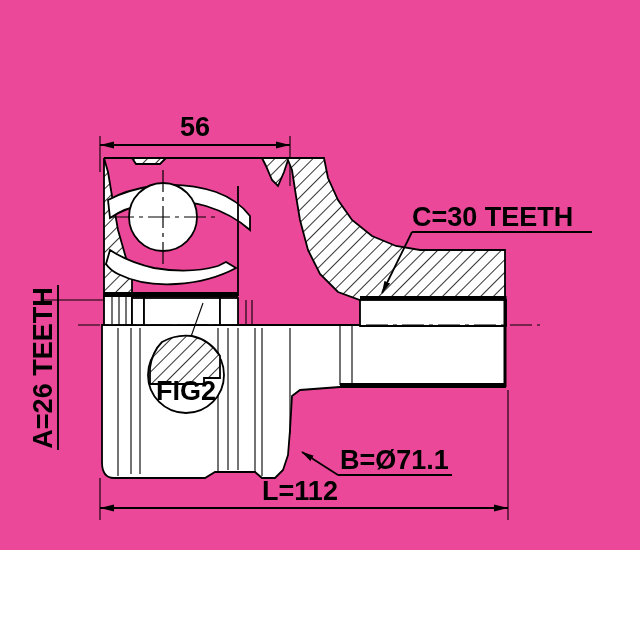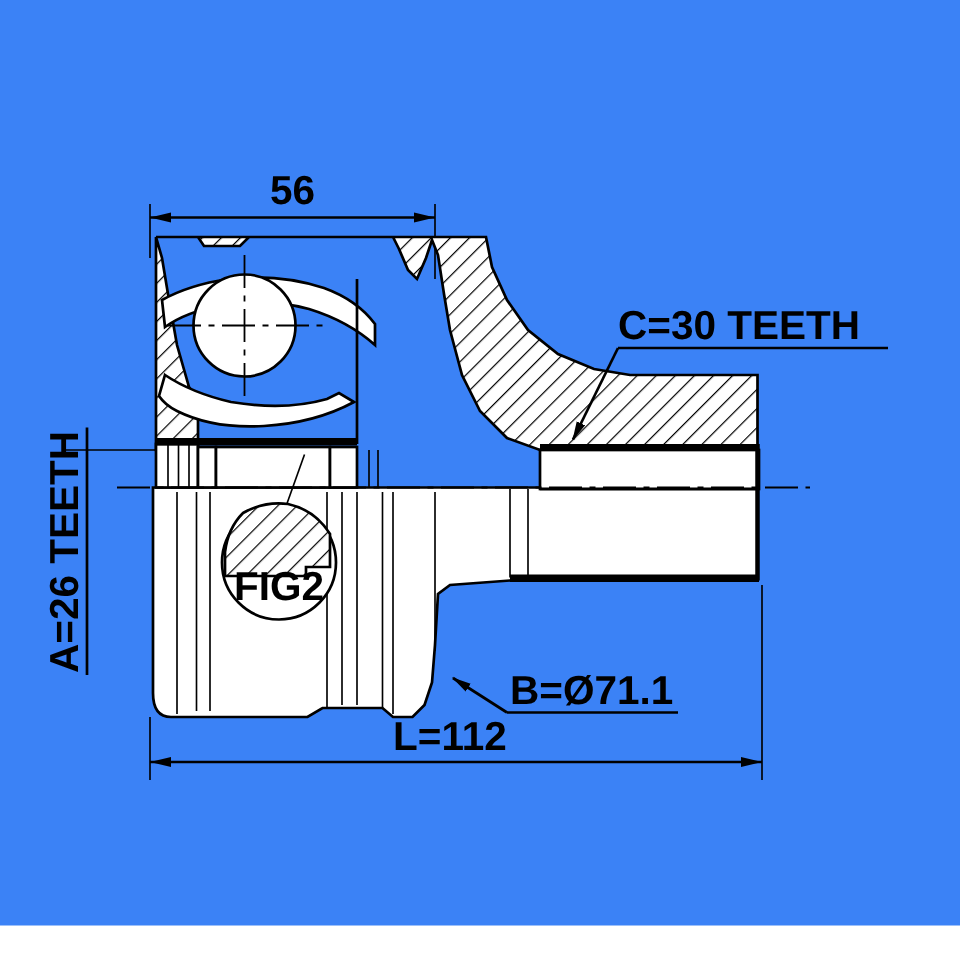--- a/index.html
+++ b/index.html
@@ -9,22 +9,22 @@
   }
   body {
     width: 640px;
     height: 640px;
     font-family: "Liberation Sans", sans-serif;
     overflow: hidden;
   }
   #drawing-root {
     position: relative;
     width: 640px;
-    height: 617px;
-    background: #3b82f6;
+    height: 550px;
+    background: #ec4899;
   }
   svg#cv-joint-svg {
     display: block;
     width: 640px;
     height: 640px;
   }
   .dim-text {
     font-family: "Liberation Sans", sans-serif;
     font-weight: 700;
     fill: #000000;

